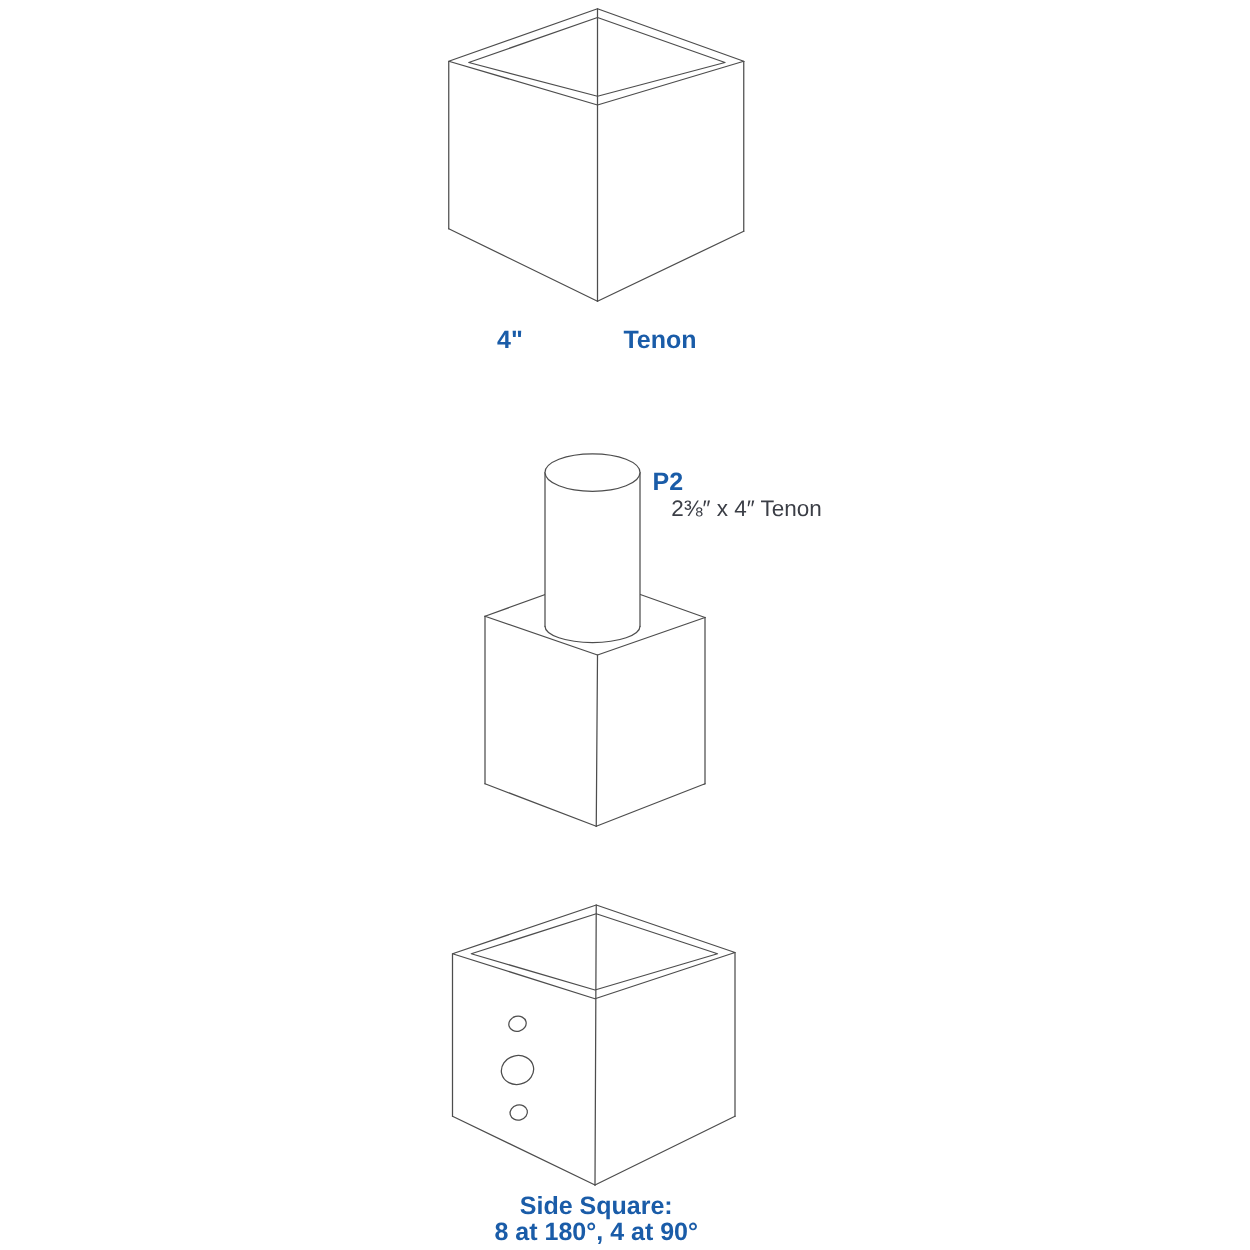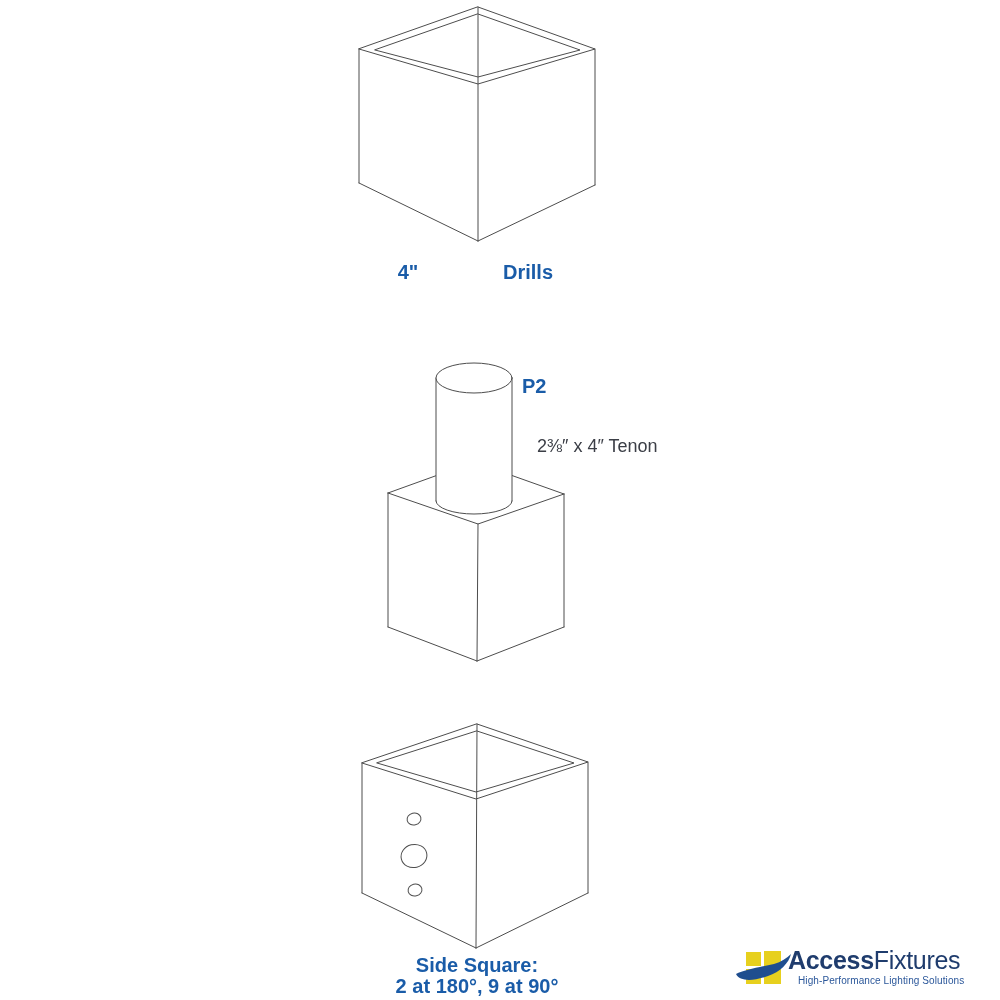--- a/index.html
+++ b/index.html
@@ -30,21 +30,21 @@
   .lbl.dim {
     color: #3B3E46;
     font-weight: normal;
     font-size: 18px;
   }
   
   #lbl-size   { left: 408px; top: 261px; }
   #lbl-shape  { left: 528px; top: 261px; }
   
   #lbl-part   { left: 522px; top: 375px; }
-  #lbl-dim    { left: 537px; top: 397px; margin-top: 39px; }
+  #lbl-dim    { left: 537px; top: 397px; }
   
   #lbl-drills1 { left: 477px; top: 954px; }
   #lbl-drills2 { left: 477px; top: 975px; }
 
   
   .logo {
     position: absolute;
     left: 732px; top: 944px;
     width: 262px; height: 52px;
   }
@@ -134,37 +134,22 @@
       <path d="M362,893 L476,948"></path>
       <path d="M588,893 L476,948"></path>
 
       <ellipse cx="414" cy="819" rx="7" ry="6" transform="rotate(-14 414 819)"></ellipse>
       <ellipse cx="414" cy="856" rx="13" ry="11.5" transform="rotate(-14 414 856)"></ellipse>
       <ellipse cx="415" cy="890" rx="7" ry="6" transform="rotate(-14 415 890)"></ellipse>
     </g>
   </svg>
 
   <div class="lbl centered" id="lbl-size">4"</div>
-  <div class="lbl centered" id="lbl-shape">Drills</div>
+  <div class="lbl centered" id="lbl-shape">Tenon</div>
 
   <div class="lbl" id="lbl-part">P2</div>
   <div class="lbl dim" id="lbl-dim">2⅜″ x 4″ Tenon</div>
 
   <div class="lbl centered" id="lbl-drills1">Side Square:</div>
-  <div class="lbl centered" id="lbl-drills2">2 at 180°, 9 at 90°</div>
+  <div class="lbl centered" id="lbl-drills2">8 at 180°, 4 at 90°</div>
 
-  <div class="logo">
-    <div class="logo-mark">
-      <div class="logo-sq tl"></div>
-      <div class="logo-sq tr"></div>
-      <div class="logo-sq bl"></div>
-      <div class="logo-sq br"></div>
-      <svg class="logo-swoosh" viewBox="0 0 64 52">
-        <path d="M4,30 C12,26 28,23 42,20 C49,18 55,14 59,10 C57,19 48,28 36,32 C22,37 8,38 4,30 Z" fill="#1F4E8F" stroke="none"></path>
-      </svg>
-    </div>
-    <div class="logo-text">
-      <span class="bold">Access</span><span>Fixtures</span>
-    </div>
-    <div class="logo-tagline">High-Performance Lighting Solutions</div>
-  </div>
 
 </div>
 
 </body></html>

